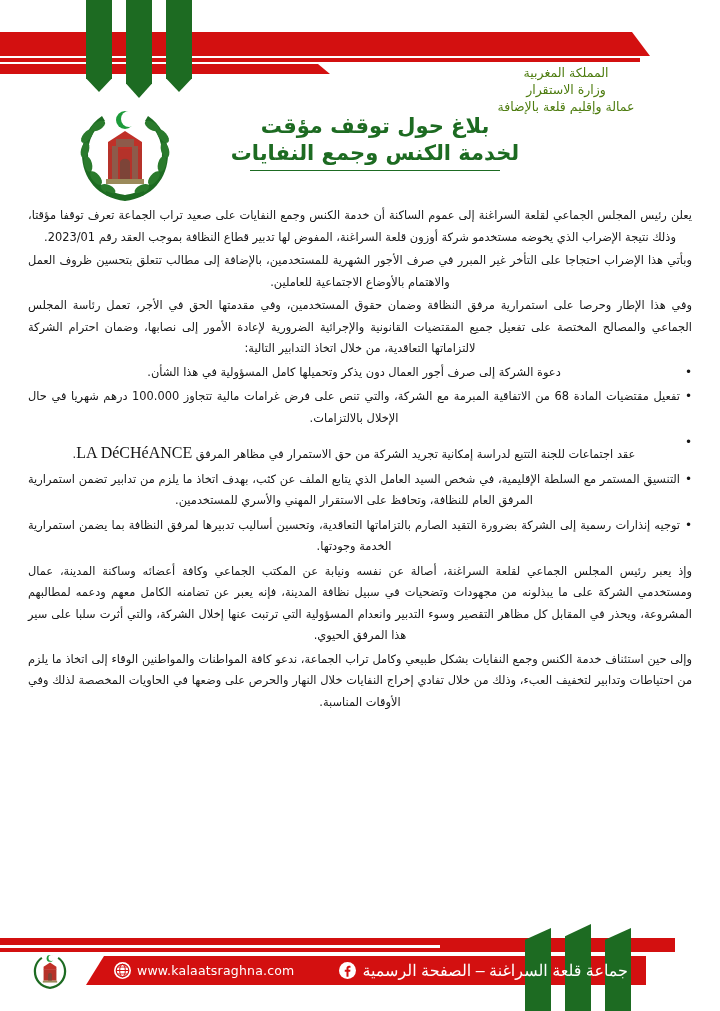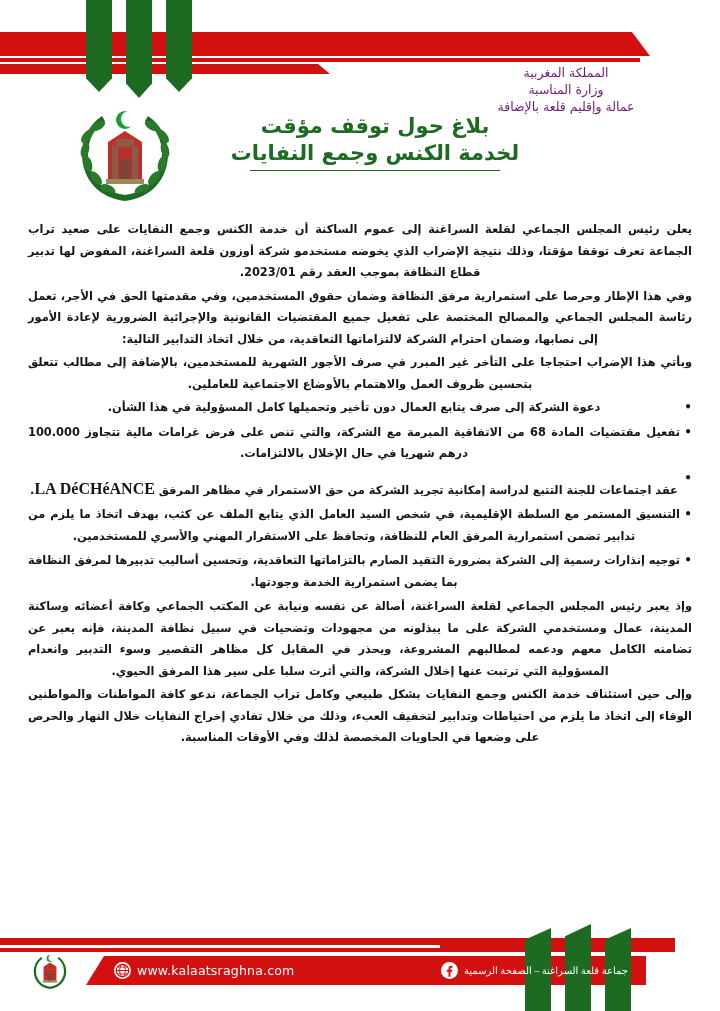--- a/index.html
+++ b/index.html
@@ -21,38 +21,38 @@
   .tb-green{position:absolute;top:-6px;width:26px;height:98px;background:#1d6b22;
      clip-path:polygon(0 0,100% 0,100% 86%,50% 100%,0 86%);}
   .tb-g1{left:86px;}
   .tb-g2{left:126px;height:104px;}
   .tb-g3{left:166px;}
 
   
   .header{position:absolute;top:58px;left:0;width:720px;height:150px;}
   .ministry{position:absolute;right:24px;top:6px;text-align:center;width:260px;
      font-family:"DejaVu Sans","Liberation Sans",sans-serif;
-     font-size:12.5px;line-height:17px;color:#701a75;direction:rtl;}
+     font-size:12.5px;line-height:17px;color:#4d7c0f;direction:rtl;}
   .ministry div{white-space:nowrap;}
 
   
   .emblem{position:absolute;left:72px;top:48px;width:106px;height:100px;}
   .emblem svg{display:block;}
 
   
   .title-block{position:absolute;left:215px;top:55px;width:320px;text-align:center;direction:rtl;}
   .title-l1{font-size:21px;color:#1d6b22;font-weight:bold;letter-spacing:.5px;
      line-height:27px;font-family:"DejaVu Sans",sans-serif;}
   .title-rule{width:250px;height:1.4px;background:#1d6b22;margin:3px auto 0;}
 
   
-  .body-text{position:absolute;top:219px;left:28px;width:664px;
+  .body-text{position:absolute;top:205px;left:28px;width:664px;
      direction:rtl;text-align:justify;color:#161616;
      font-family:"DejaVu Sans","Liberation Sans",sans-serif;
-     font-size:11.4px;line-height:21.5px;font-weight:bold;}
+     font-size:11.4px;line-height:21.5px;}
   .para{margin:0 0 2px 0;text-align:justify;text-align-last:center;}
   .para.first{text-indent:0;}
   .bullets{margin:2px 0 2px 0;padding:0;list-style:none;}
   .bullets li{position:relative;margin:0 0 3px 0;padding-right:12px;
      text-align:justify;text-align-last:center;}
   .bullets li::before{content:"•";position:absolute;right:0;top:0px;font-size:12px;color:#161616;}
   .latin{font-family:"Liberation Serif","DejaVu Serif",serif;
      direction:ltr;display:inline-block;unicode-bidi:embed;font-size:16px;margin-top:10px;}
 
   
@@ -67,21 +67,21 @@
   .bb-red-thick{position:absolute;left:86px;top:40px;width:560px;height:29px;background:#d31010;
      clip-path:polygon(18px 0,100% 0,100% 100%,0 100%);}
   .bb-red-right{position:absolute;left:440px;top:22px;width:280px;height:14px;background:#d31010;}
 
   .foot-emblem{position:absolute;left:30px;top:36px;width:40px;height:40px;}
   .foot-content{position:absolute;left:86px;top:40px;width:560px;height:29px;
      display:flex;align-items:center;direction:ltr;}
   .foot-url{display:flex;align-items:center;gap:6px;margin-left:28px;}
   .foot-url .label{color:#fff;font-size:12.5px;font-family:"DejaVu Sans",sans-serif;letter-spacing:.2px;}
   .foot-fb{display:flex;align-items:center;gap:6px;margin-left:auto;margin-right:18px;direction:rtl;}
-  .foot-fb .label{color:#fff;font-size:10px;font-family:Liberation Serif, serif;direction:rtl;}
+  .foot-fb .label{color:#fff;font-size:16px;font-family:Liberation Sans, sans-serif;direction:rtl;}
   .icon-circle{width:17px;height:17px;border-radius:50%;background:#fff;
      display:flex;align-items:center;justify-content:center;flex:0 0 auto;}
   .icon-circle svg{display:block;}
 </style>
 </head>
 <body>
 
 <div class="page">
 
   <div class="top-banner">
@@ -90,21 +90,21 @@
     <div class="tb-red-thin2"></div>
     <div class="tb-green tb-g1"></div>
     <div class="tb-green tb-g2"></div>
     <div class="tb-green tb-g3"></div>
   </div>
 
   <div class="header">
 
     <div class="ministry">
       <div>المملكة المغربية</div>
-      <div>وزارة المناسبة</div>
+      <div>وزارة الاستقرار</div>
       <div>عمالة وإقليم قلعة بالإضافة</div>
     </div>
 
     <div class="emblem">
       <svg width="106" height="100" viewBox="0 0 106 100">
 
         <g fill="#1d6b22">
           <path d="M53 95 C26 92 10 72 10 48 C10 32 18 18 30 10 L33 15 C22 22 16 34 16 48 C16 69 30 86 53 89 Z"></path>
           <path d="M53 95 C80 92 96 72 96 48 C96 32 88 18 76 10 L73 15 C84 22 90 34 90 48 C90 69 76 86 53 89 Z"></path>
         </g>
@@ -146,25 +146,25 @@
     <div class="title-block">
       <div class="title-l1">بلاغ حول توقف مؤقت</div>
       <div class="title-l1">لخدمة الكنس وجمع النفايات</div>
       <div class="title-rule"></div>
     </div>
   </div>
 
   <div class="body-text">
 
     <p class="para first">يعلن رئيس المجلس الجماعي لقلعة السراغنة إلى عموم الساكنة أن خدمة الكنس وجمع النفايات على صعيد تراب الجماعة تعرف توقفا مؤقتا، وذلك نتيجة الإضراب الذي يخوضه مستخدمو شركة أوزون قلعة السراغنة، المفوض لها تدبير قطاع النظافة بموجب العقد رقم 2023/01.</p>
+    <p class="para">وبأتي هذا الإضراب احتجاجا على التأخر غير المبرر في صرف الأجور الشهرية للمستخدمين، بالإضافة إلى مطالب تتعلق بتحسين ظروف العمل والاهتمام بالأوضاع الاجتماعية للعاملين.</p>
     <p class="para">وفي هذا الإطار وحرصا على استمرارية مرفق النظافة وضمان حقوق المستخدمين، وفي مقدمتها الحق في الأجر، تعمل رئاسة المجلس الجماعي والمصالح المختصة على تفعيل جميع المقتضيات القانونية والإجرائية الضرورية لإعادة الأمور إلى نصابها، وضمان احترام الشركة لالتزاماتها التعاقدية، من خلال اتخاذ التدابير التالية:</p>
-    <p class="para">وبأتي هذا الإضراب احتجاجا على التأخر غير المبرر في صرف الأجور الشهرية للمستخدمين، بالإضافة إلى مطالب تتعلق بتحسين ظروف العمل والاهتمام بالأوضاع الاجتماعية للعاملين.</p>
 
     <ul class="bullets">
-      <li>دعوة الشركة إلى صرف يتابع العمال دون تأخير وتحميلها كامل المسؤولية في هذا الشأن.</li>
+      <li>دعوة الشركة إلى صرف أجور العمال دون يذكر وتحميلها كامل المسؤولية في هذا الشأن.</li>
       <li>تفعيل مقتضيات المادة 68 من الاتفاقية المبرمة مع الشركة، والتي تنص على فرض غرامات مالية تتجاوز 100.000 درهم شهريا في حال الإخلال بالالتزامات.</li>
       <li><span>عقد اجتماعات للجنة التتبع لدراسة إمكانية تجريد الشركة من حق الاستمرار في مظاهر المرفق</span> <span class="latin">LA DéCHéANCE</span>.</li>
       <li>التنسيق المستمر مع السلطة الإقليمية، في شخص السيد العامل الذي يتابع الملف عن كثب، بهدف اتخاذ ما يلزم من تدابير تضمن استمرارية المرفق العام للنظافة، وتحافظ على الاستقرار المهني والأسري للمستخدمين.</li>
       <li>توجيه إنذارات رسمية إلى الشركة بضرورة التقيد الصارم بالتزاماتها التعاقدية، وتحسين أساليب تدبيرها لمرفق النظافة بما يضمن استمرارية الخدمة وجودتها.</li>
     </ul>
 
     <p class="para">وإذ يعبر رئيس المجلس الجماعي لقلعة السراغنة، أصالة عن نفسه ونيابة عن المكتب الجماعي وكافة أعضائه وساكنة المدينة، عمال ومستخدمي الشركة على ما يبذلونه من مجهودات وتضحيات في سبيل نظافة المدينة، فإنه يعبر عن تضامنه الكامل معهم ودعمه لمطالبهم المشروعة، ويحذر في المقابل كل مظاهر التقصير وسوء التدبير وانعدام المسؤولية التي ترتبت عنها إخلال الشركة، والتي أثرت سلبا على سير هذا المرفق الحيوي.</p>
     <p class="para">وإلى حين استئناف خدمة الكنس وجمع النفايات بشكل طبيعي وكامل تراب الجماعة، ندعو كافة المواطنات والمواطنين الوقاء إلى اتخاذ ما يلزم من احتياطات وتدابير لتخفيف العبء، وذلك من خلال تفادي إخراج النفايات خلال النهار والحرص على وضعها في الحاويات المخصصة لذلك وفي الأوقات المناسبة.</p>
   </div>
 

